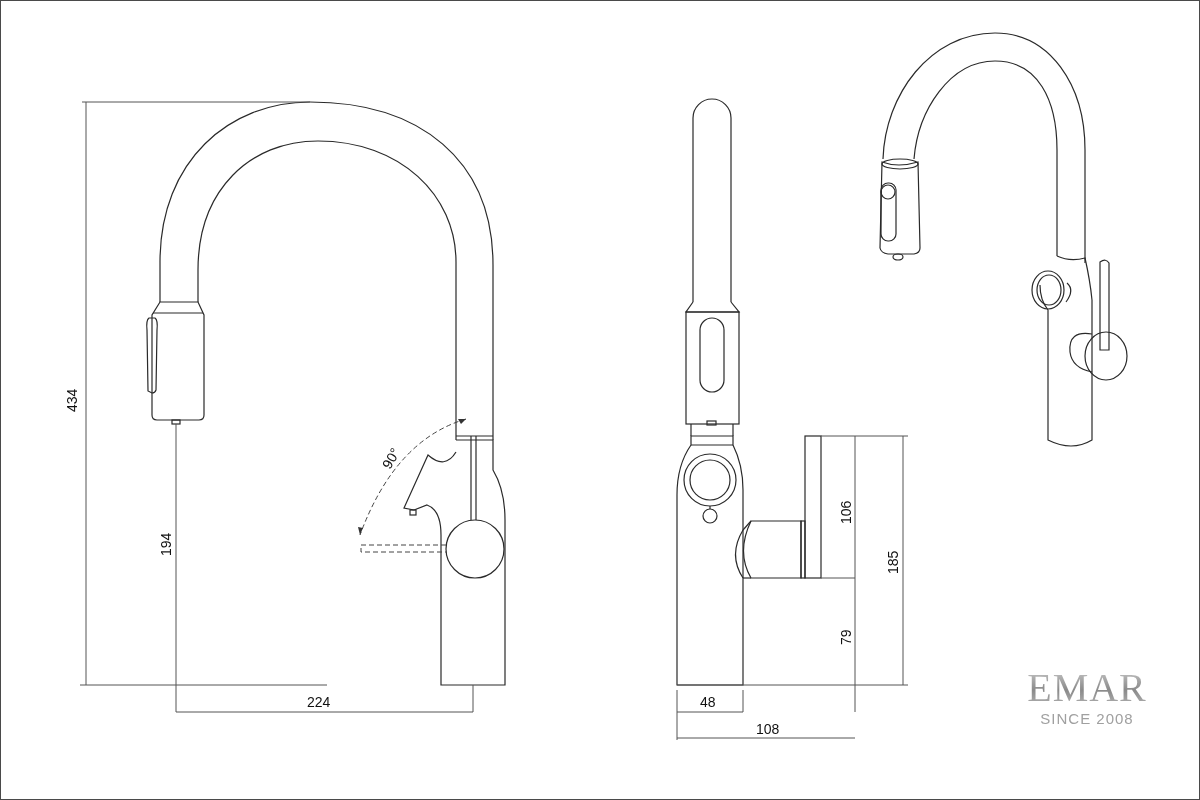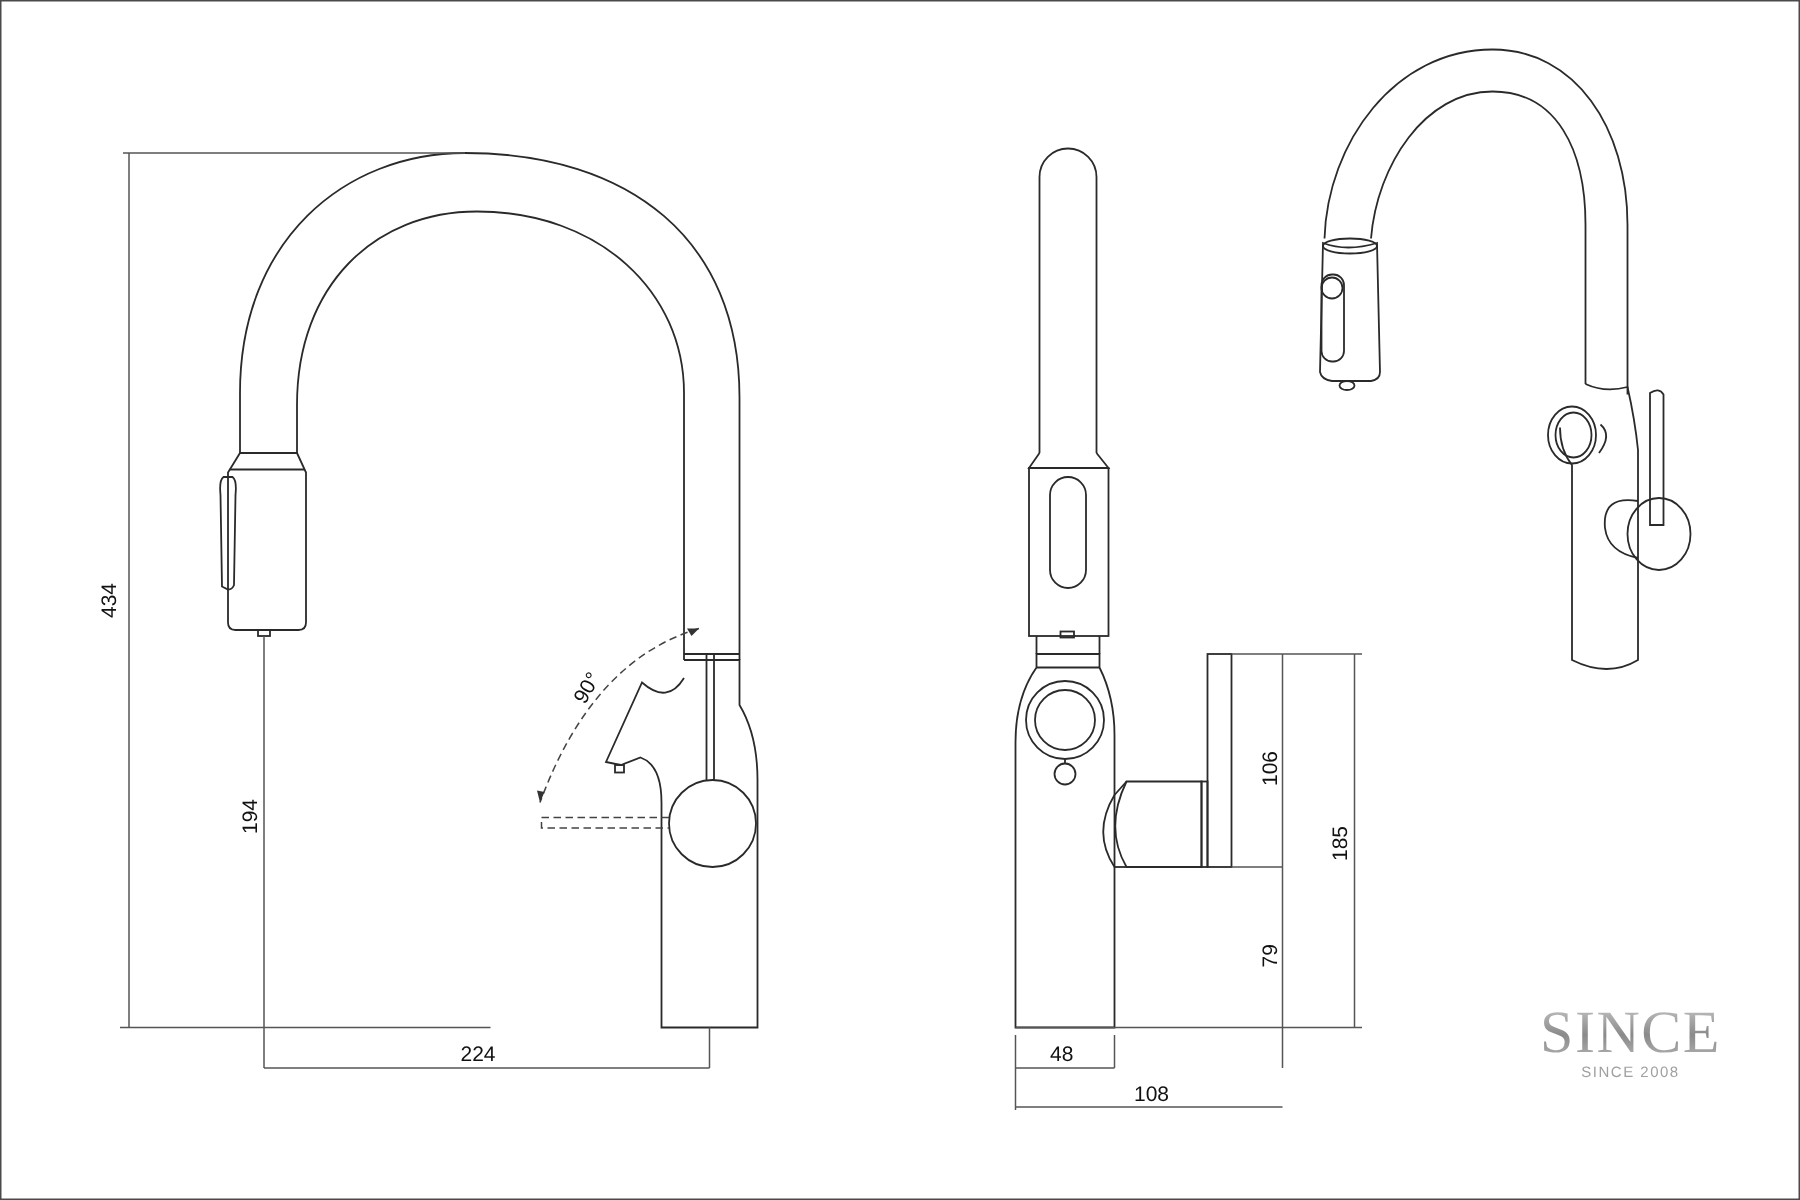--- a/index.html
+++ b/index.html
@@ -16,21 +16,21 @@
   .logo {
     position: absolute; left: 1022px; top: 668px; width: 130px; text-align: center;
   }
   .logo-main {
     font-family: "Liberation Serif", serif; font-size: 40px; letter-spacing: 1px;
     color: #9a9a9a; line-height: 40px;
     background: linear-gradient(180deg, #c9c9c9 0%, #8a8a8a 55%, #b5b5b5 100%);
     -webkit-background-clip: text; background-clip: text; -webkit-text-fill-color: transparent;
   }
   .logo-sub {
-    font-family: "Liberation Sans", sans-serif; font-size: 10px; letter-spacing: 1px;
+    font-family: "Liberation Sans", sans-serif; font-size: 15px; letter-spacing: 1px;
     color: #a0a0a0; margin-top: 2px;
   }
 </style>
 </head>
 <body>
 
 <div class="frame"></div>
 
 <svg class="drawing" width="1200" height="800" viewBox="0 0 1200 800">
 
@@ -134,15 +134,15 @@
     <ellipse class="ln" cx="1049" cy="290" rx="12" ry="15"></ellipse>
     <path class="ln" d="M1067,283 Q1075,290 1066,302"></path>
 
     <path class="ln" d="M1100,262 Q1106,258 1109,263 L1109,350 L1100,350 Z"></path>
     <ellipse class="ln" cx="1106" cy="356" rx="21" ry="24"></ellipse>
     <path class="ln" d="M1092,334 Q1068,330 1070,352 Q1072,368 1092,372"></path>
   </g>
 </svg>
 
 <div class="logo">
-  <div class="logo-main">SINCE</div>
+  <div class="logo-main">EMAR</div>
   <div class="logo-sub">SINCE 2008</div>
 </div>
 
 </body></html>

